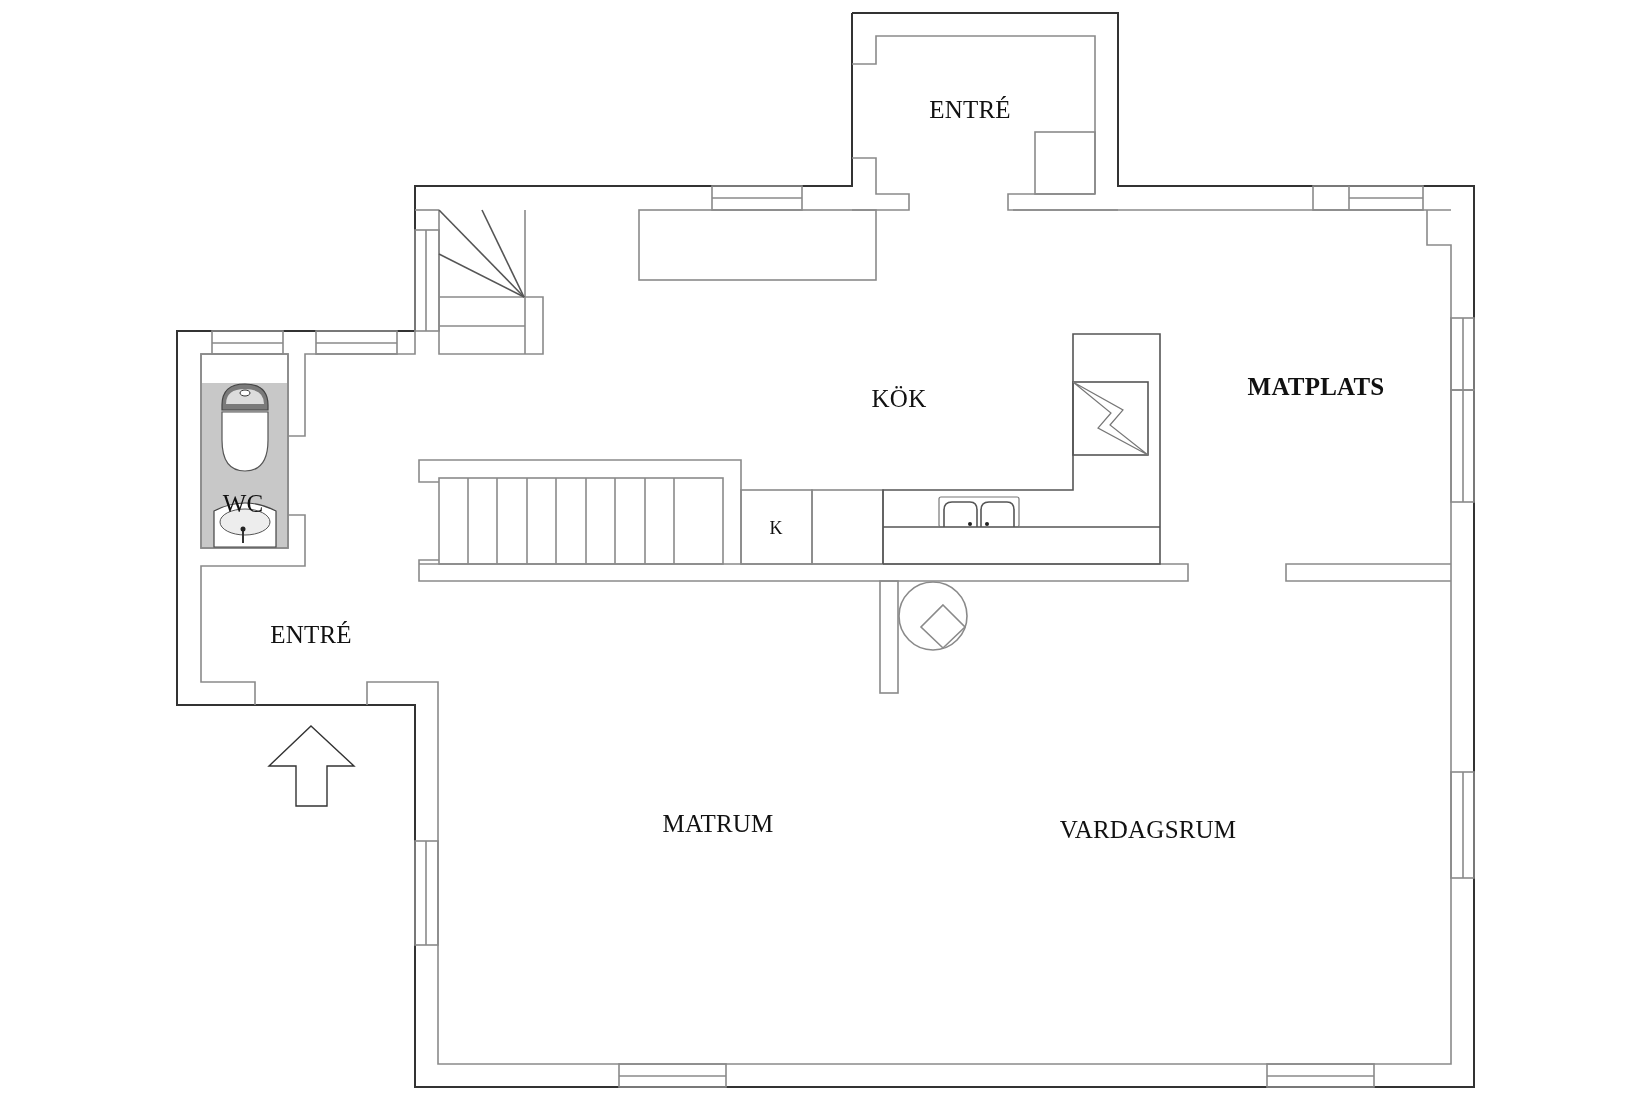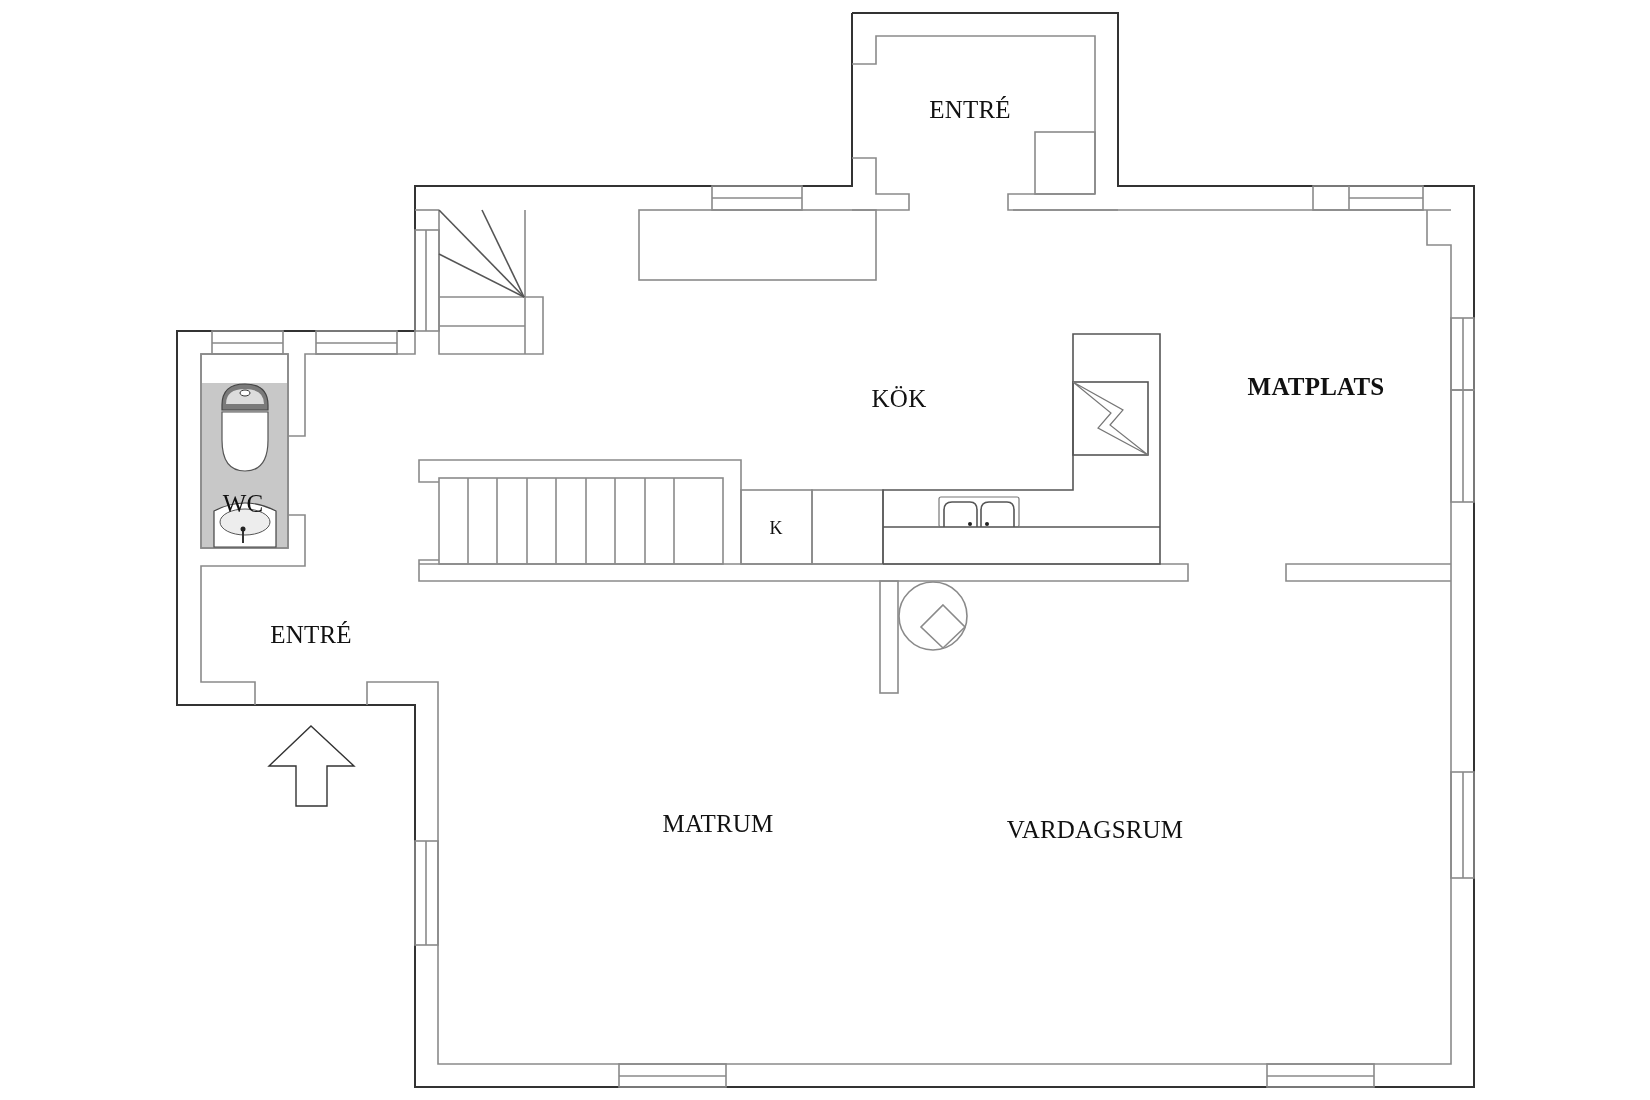--- a/index.html
+++ b/index.html
@@ -166,14 +166,14 @@
     <polygon fill="#ffffff" stroke="#333333" stroke-width="1.4" points="311,726 354,766 327,766 327,806 296,806 296,766 269,766"></polygon>
   </svg>
 
   <div class="room-label" style="left:970px; top:110px;">ENTRÉ</div>
   <div class="room-label" style="left:899px; top:367px;margin-top:32px;">KÖK</div>
   <div class="room-label" style="left:1316px; top:387px;font-weight:bold;">MATPLATS</div>
   <div class="room-label" style="left:243px; top:504px;">WC</div>
   <div class="room-label" style="left:776px; top:528px; font-size:18px;">K</div>
   <div class="room-label" style="left:311px; top:635px;">ENTRÉ</div>
   <div class="room-label" style="left:718px; top:824px;">MATRUM</div>
-  <div class="room-label" style="left:1095px; top:830px;text-align:right;">VARDAGSRUM</div>
+  <div class="room-label" style="left:1148px; top:830px;text-align:right;">VARDAGSRUM</div>
 </div>
 
 </body></html>

